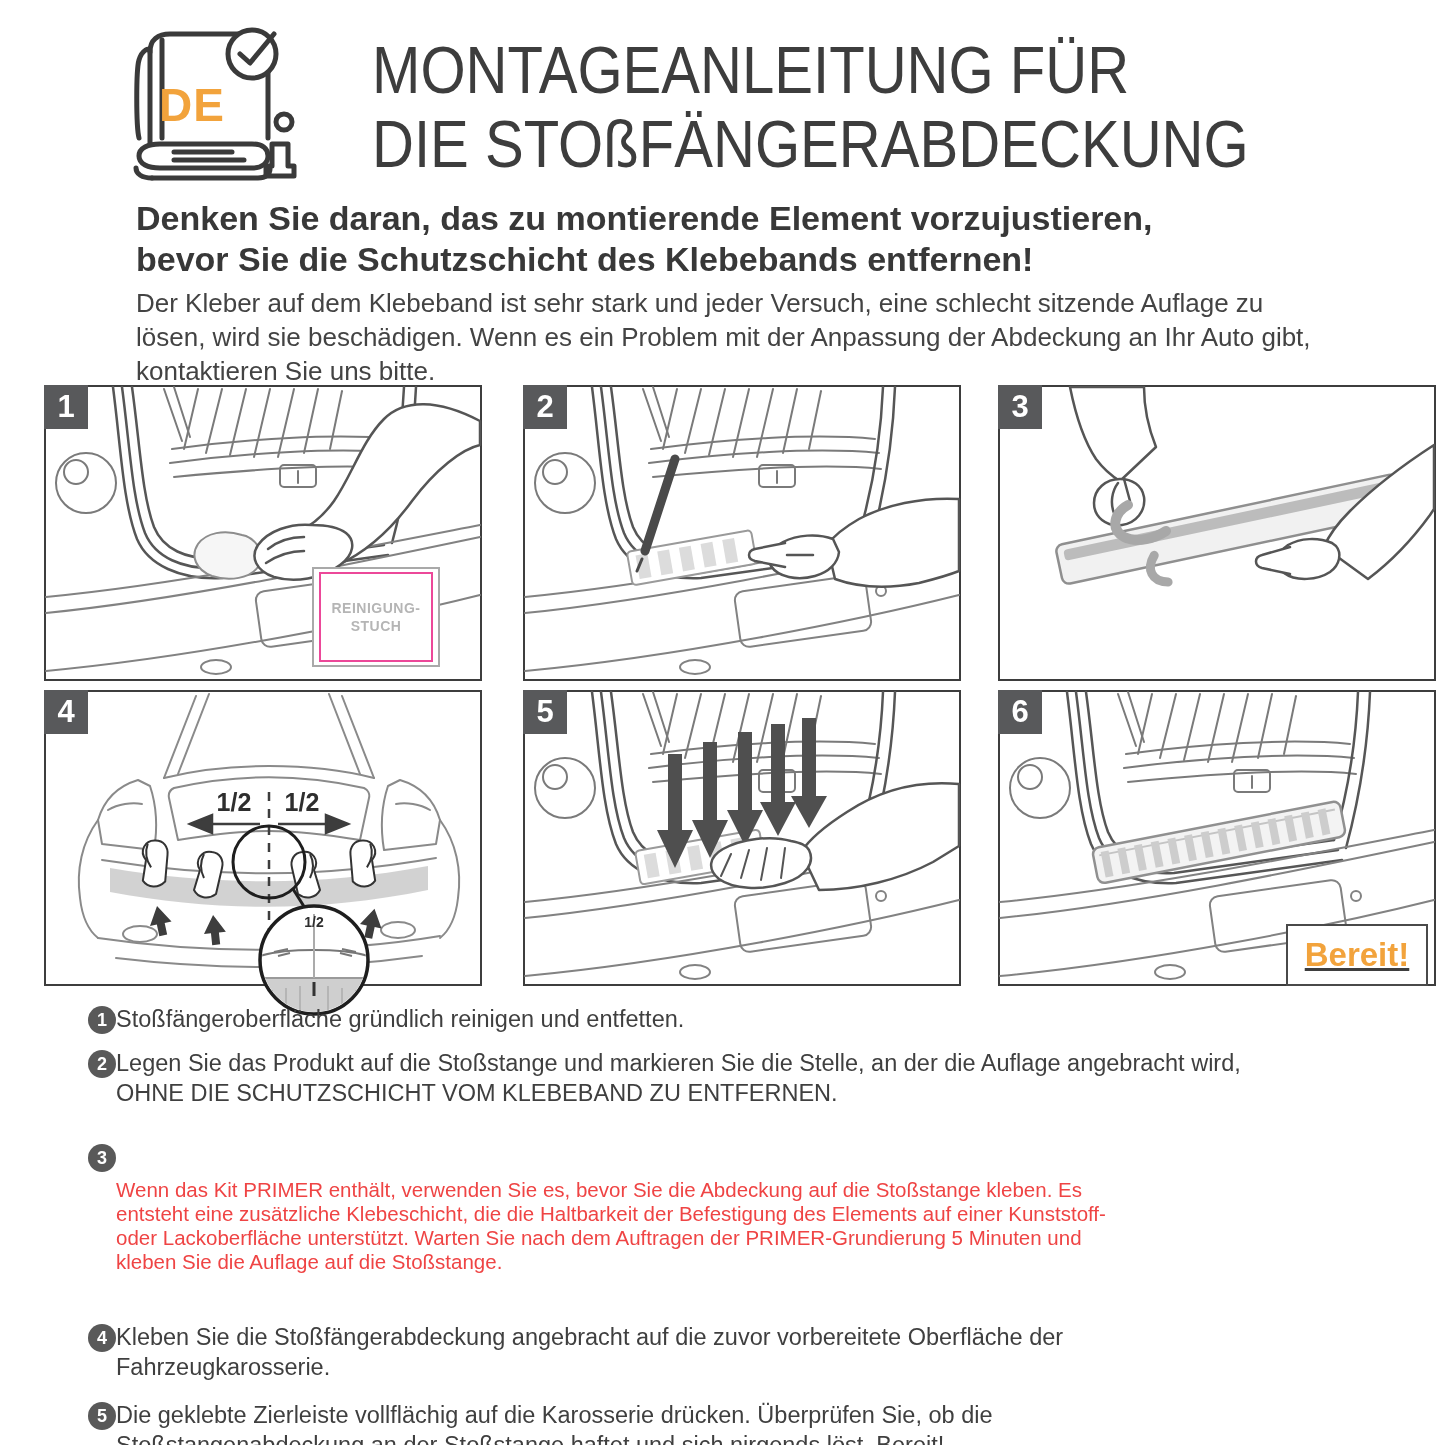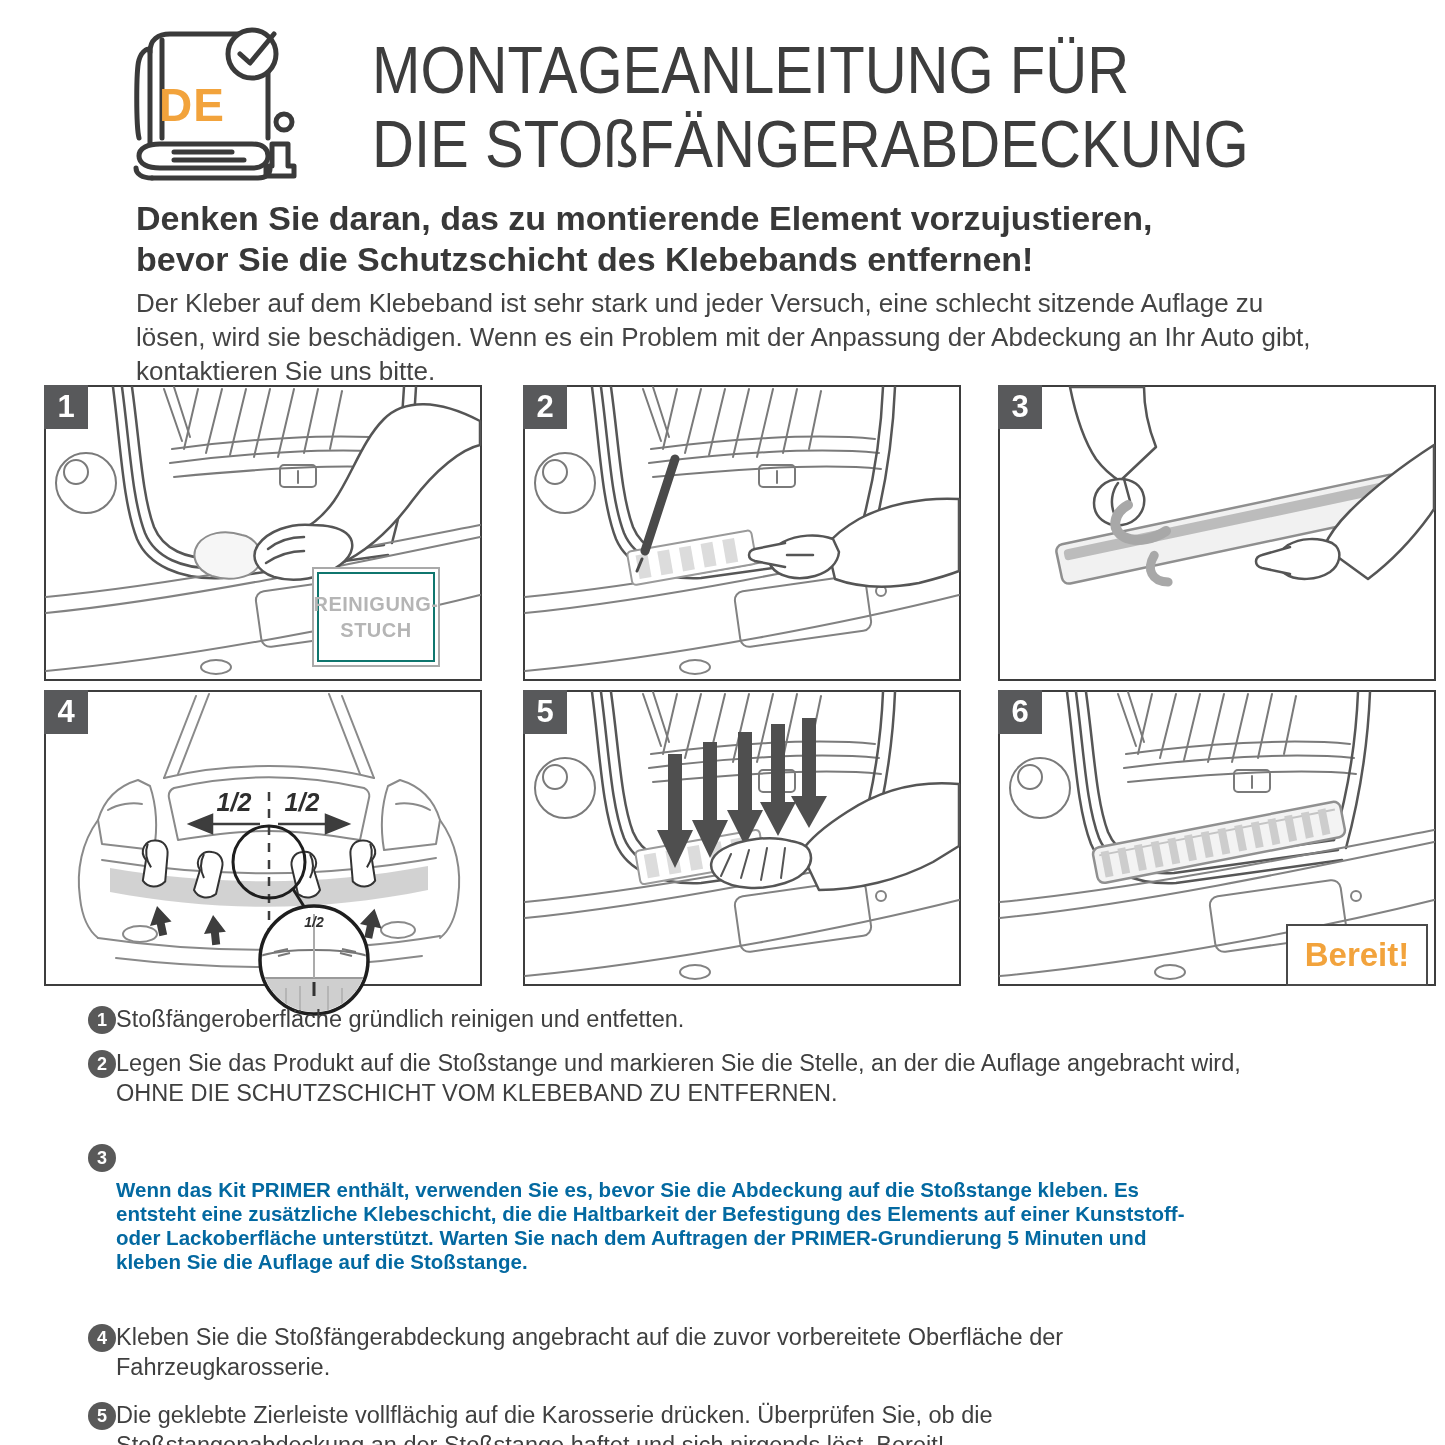--- a/index.html
+++ b/index.html
@@ -19,39 +19,39 @@
   
   .panel{position:absolute;width:434px;height:292px;border:2px solid #3d3d3d;background:#fff;}
   .art{position:absolute;left:0;top:0;width:434px;height:292px;}
   .art svg{display:block;width:434px;height:292px;overflow:visible;}
   .num{position:absolute;left:-2px;top:-2px;width:44px;height:44px;background:#58595b;
         color:#fff;font-size:31px;font-weight:600;display:flex;align-items:center;
         justify-content:center;}
   .reinigung-box{position:absolute;left:266px;top:180px;width:128px;height:100px;background:#fff;
         border:2px solid #a9a9a9;display:flex;align-items:center;justify-content:center;
         box-sizing:border-box;padding:5px;}
-  .reinigung-inner{width:100%;height:100%;border:2px solid #0f766e;display:flex;align-items:center;
-        justify-content:center;text-align:center;font-size:20px;font-weight:700;color:#b5b5b5;
+  .reinigung-inner{width:100%;height:100%;border:2px solid #ec4899;display:flex;align-items:center;
+        justify-content:center;text-align:center;font-size:14px;font-weight:700;color:#b5b5b5;
         line-height:1.3;letter-spacing:.5px;white-space:pre-line;}
   .bereit-box{position:absolute;right:6px;bottom:-2px;width:142px;height:62px;background:#fff;
         border:2px solid #4a4a4a;display:flex;align-items:center;justify-content:center;
-        box-sizing:border-box;}
+        box-sizing:border-box;text-decoration:underline;}
   .bereit-box span{font-size:33px;font-weight:700;color:#F2A33C;}
   .half-label{position:absolute;font-size:25px;font-weight:600;color:#2e2e2e;width:56px;
-        text-align:center;font-style:italic;}
+        text-align:center;}
   .half-label.zoomed{font-size:14px;width:44px;font-weight:700;}
   
   #steps{position:absolute;left:88px;top:1004px;width:1330px;}
   .step{display:flex;align-items:flex-start;}
   .step .badge{flex:0 0 28px;width:28px;height:28px;border-radius:50%;background:#595959;
         color:#fff;font-size:18px;font-weight:700;display:flex;align-items:center;
         justify-content:center;margin-top:2px;}
   .step .txt{font-size:23.5px;line-height:30px;color:#3f3f3f;white-space:pre-line;}
-  .step .txt .note{display:block;margin-top:6px;font-size:20.5px;line-height:24px;font-weight:700;
-        color:#0369a1;white-space:pre-line;}
+  .step .txt .note{display:block;margin-top:6px;font-size:20.5px;line-height:24px;font-weight:400;
+        color:#ef4444;white-space:pre-line;}
   .mb14{margin-bottom:14px;} .mb36{margin-bottom:34px;}
   .mb18{margin-bottom:18px;}
 </style>
 </head>
 <body>
 
 <div id="page">
 
   <div id="book-icon">
     <svg viewBox="0 0 190 165" overflow="visible">

